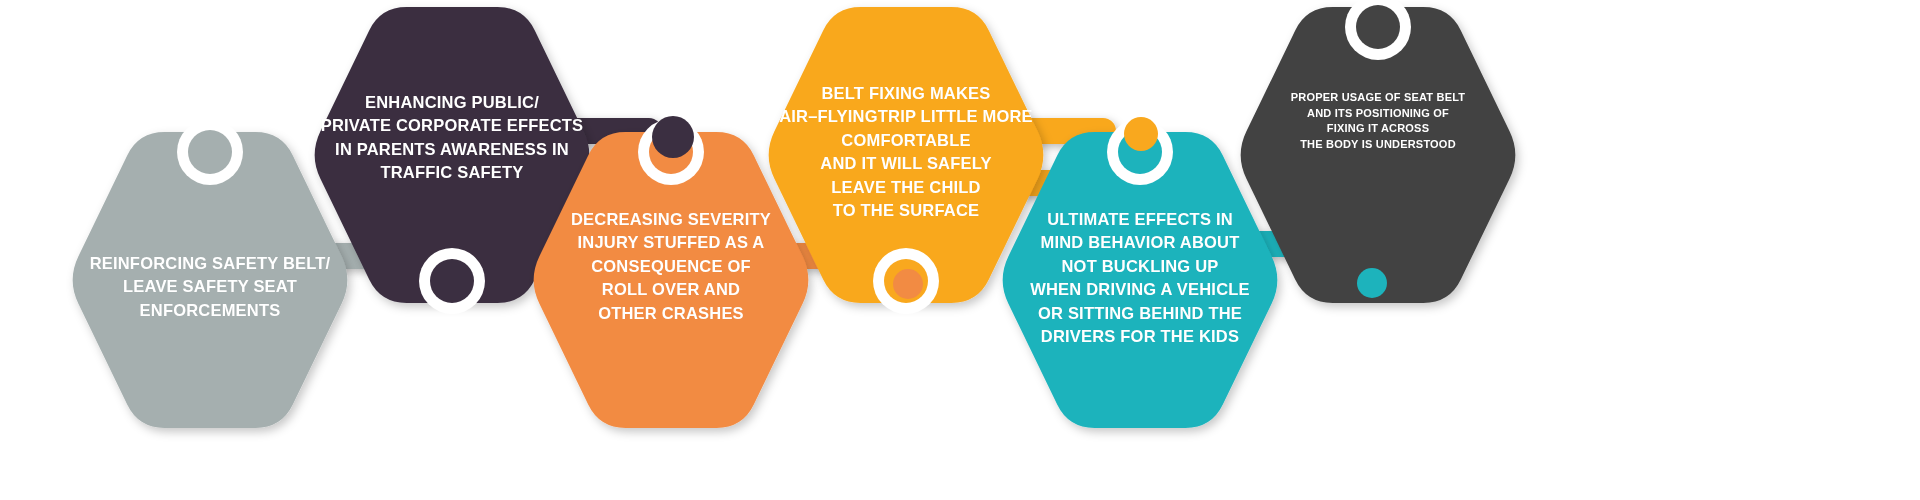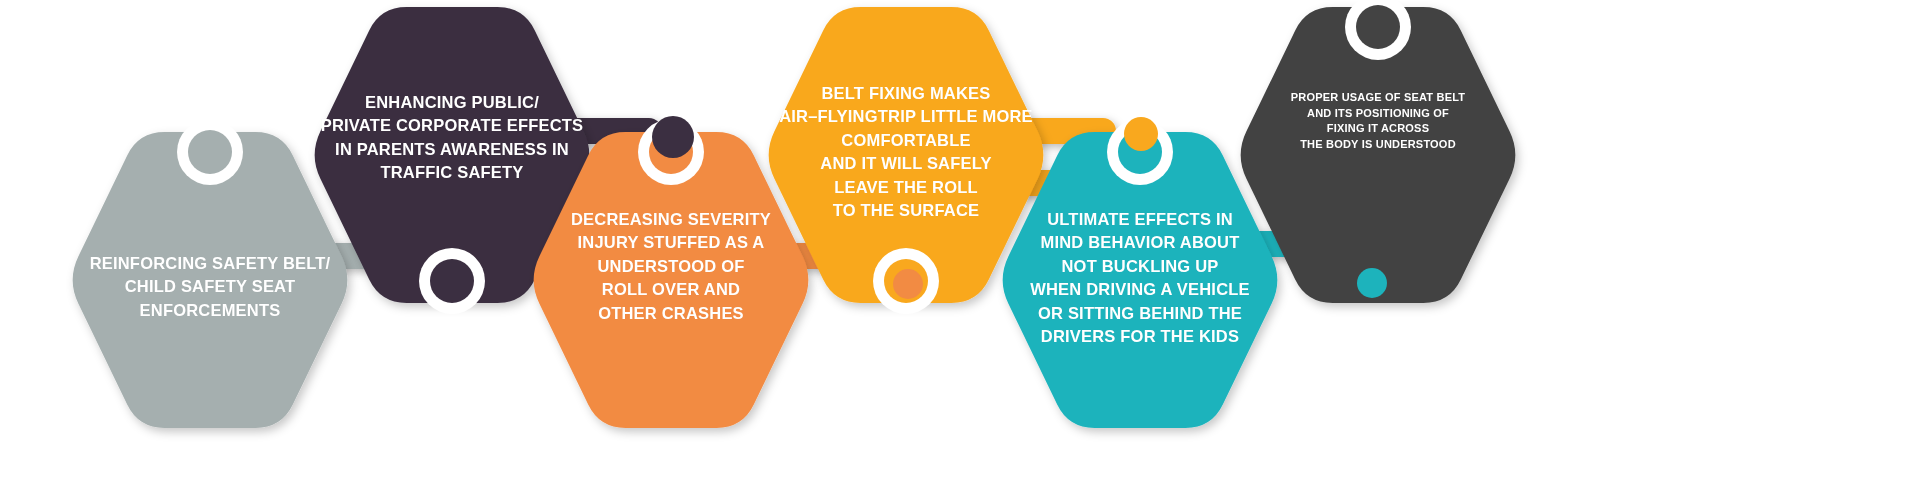--- a/index.html
+++ b/index.html
@@ -97,21 +97,21 @@
             <feDropShadow dx="3" dy="4" stdDeviation="5" flood-color="#000" flood-opacity="0.22"></feDropShadow>
           </filter>
         </defs>
         <g transform="translate(169,174)">
           <path d="M-82.81,-124.59 Q-71.50,-148.00 -45.50,-148.00 L45.50,-148.00 Q71.50,-148.00 82.81,-124.59 L131.69,-23.41 Q143.00,0.00 131.69,23.41 L82.81,124.59 Q71.50,148.00 45.50,148.00 L-45.50,148.00 Q-71.50,148.00 -82.81,124.59 L-131.69,23.41 Q-143.00,0.00 -131.69,-23.41 Z" fill="#A5AFAF" filter="url(#fh0)"></path>
         </g>
         <circle cx="169" cy="46" r="33" fill="#FFFFFF"></circle>
         <circle cx="169" cy="46" r="22" fill="#A5AFAF"></circle>
       </svg>
       <div class="txt" style="width: 250px; left: 44px; top: 146px; font-size: 16.5px;">REINFORCING SAFETY BELT/
-CHILD SAFETY SEAT
+LEAVE SAFETY SEAT
 ENFORCEMENTS</div>
     </div>
     <div class="hexwrap" style="left: 283px; top: -19px; width: 338px; height: 348px; z-index: 20;">
       <svg width="338" height="348" class="hexsvg">
         <defs>
           <filter id="fh1" x="-40%" y="-40%" width="180%" height="180%">
             <feDropShadow dx="3" dy="4" stdDeviation="5" flood-color="#000" flood-opacity="0.22"></feDropShadow>
           </filter>
         </defs>
         <g transform="translate(169,174)">
@@ -133,42 +133,42 @@
           </filter>
         </defs>
         <g transform="translate(169,174)">
           <path d="M-82.81,-124.59 Q-71.50,-148.00 -45.50,-148.00 L45.50,-148.00 Q71.50,-148.00 82.81,-124.59 L131.69,-23.41 Q143.00,0.00 131.69,23.41 L82.81,124.59 Q71.50,148.00 45.50,148.00 L-45.50,148.00 Q-71.50,148.00 -82.81,124.59 L-131.69,23.41 Q-143.00,0.00 -131.69,-23.41 Z" fill="#F28B43" filter="url(#fh2)"></path>
         </g>
         <circle cx="169" cy="46" r="33" fill="#FFFFFF"></circle>
         <circle cx="169" cy="46" r="22" fill="#F28B43"></circle>
       </svg>
       <div class="txt" style="width: 250px; left: 44px; top: 102px; font-size: 16.5px;">DECREASING SEVERITY
 INJURY STUFFED AS A
-UNDERSTOOD OF
+CONSEQUENCE OF
 ROLL OVER AND
 OTHER CRASHES</div>
     </div>
     <div class="hexwrap" style="left: 737px; top: -19px; width: 338px; height: 348px; z-index: 40;">
       <svg width="338" height="348" class="hexsvg">
         <defs>
           <filter id="fh3" x="-40%" y="-40%" width="180%" height="180%">
             <feDropShadow dx="3" dy="4" stdDeviation="5" flood-color="#000" flood-opacity="0.22"></feDropShadow>
           </filter>
         </defs>
         <g transform="translate(169,174)">
           <path d="M-82.81,-124.59 Q-71.50,-148.00 -45.50,-148.00 L45.50,-148.00 Q71.50,-148.00 82.81,-124.59 L131.69,-23.41 Q143.00,0.00 131.69,23.41 L82.81,124.59 Q71.50,148.00 45.50,148.00 L-45.50,148.00 Q-71.50,148.00 -82.81,124.59 L-131.69,23.41 Q-143.00,0.00 -131.69,-23.41 Z" fill="#F9A81E" filter="url(#fh3)"></path>
         </g>
         <circle cx="169" cy="300" r="33" fill="#FFFFFF"></circle>
         <circle cx="169" cy="300" r="22" fill="#F9A81E"></circle>
       </svg>
       <div class="txt" style="width: 272px; left: 33px; top: 101px; font-size: 16.5px;">BELT FIXING MAKES
 AIR–FLYINGTRIP LITTLE MORE
 COMFORTABLE
 AND IT WILL SAFELY
-LEAVE THE ROLL
+LEAVE THE CHILD
 TO THE SURFACE</div>
     </div>
     <div class="hexwrap" style="left: 971px; top: 106px; width: 338px; height: 348px; z-index: 50;">
       <svg width="338" height="348" class="hexsvg">
         <defs>
           <filter id="fh4" x="-40%" y="-40%" width="180%" height="180%">
             <feDropShadow dx="3" dy="4" stdDeviation="5" flood-color="#000" flood-opacity="0.22"></feDropShadow>
           </filter>
         </defs>
         <g transform="translate(169,174)">

